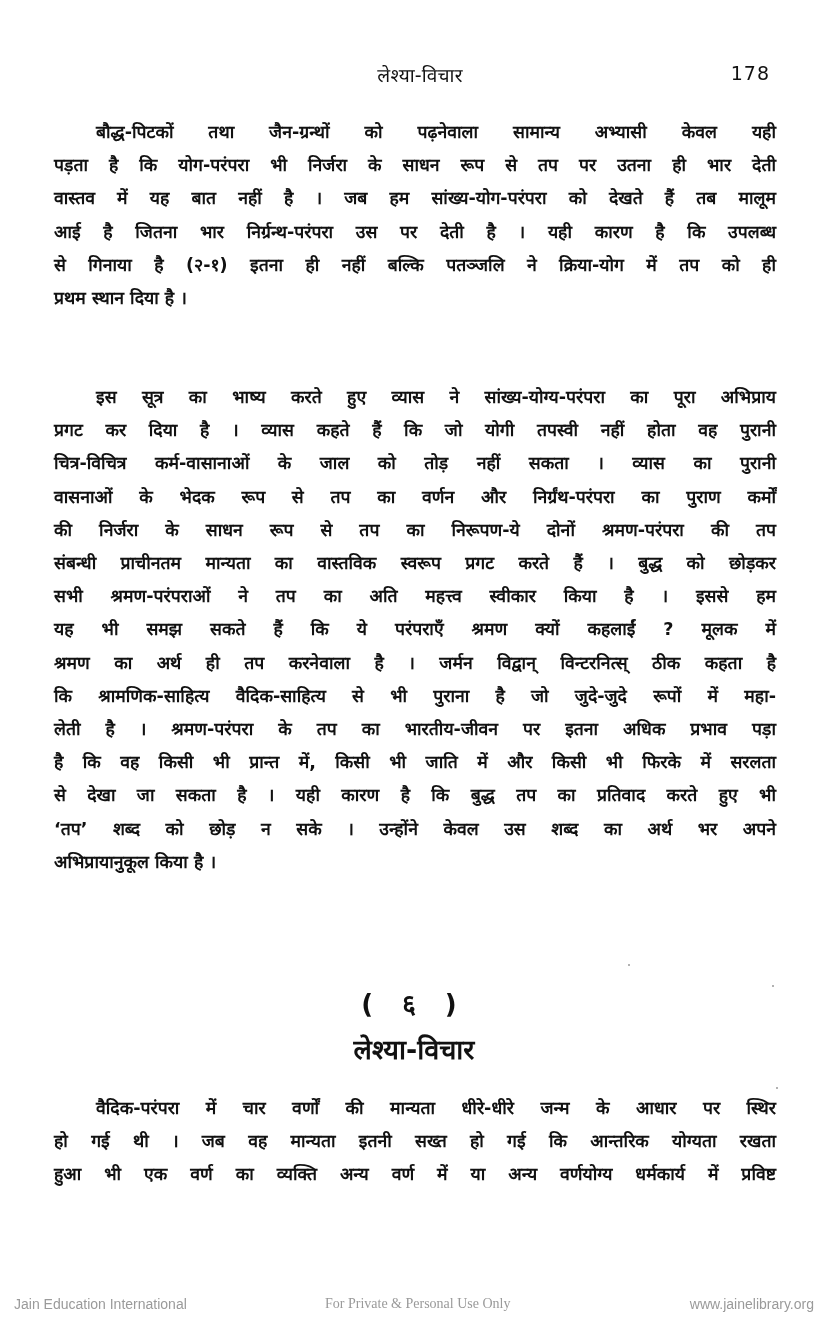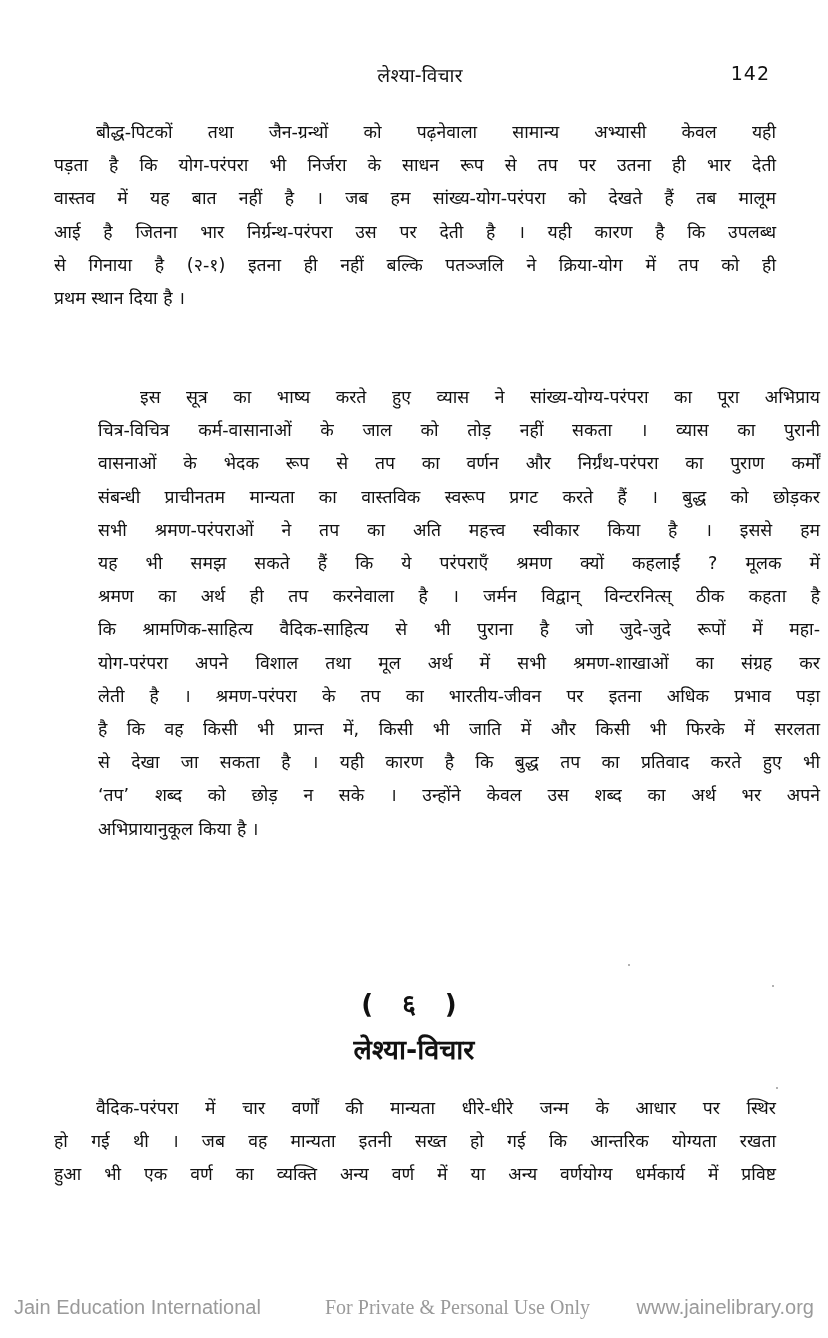--- a/index.html
+++ b/index.html
@@ -15,73 +15,74 @@
       position: absolute; left: 0; right: 0; text-align: center;
       font-size: 19px; top: 2px; letter-spacing: 0.2px;
     }
     .page-number {
       position: absolute; right: 10px; top: 2px; font-size: 19px; letter-spacing: 1px;
     }
     .body-text {
       position: absolute; left: 54px; width: 722px;
       font-size: 17.6px; line-height: 33.2px; text-align: justify;
     }
-    .line { display: block; white-space: nowrap; text-align-last: justify; text-align: justify; }
+    .line { display: block; white-space: nowrap; text-align-last: justify; text-align: justify; font-weight: bold; }
     .line.last { text-align-last: left; }
     .indent { padding-left: 42px; }
     #para1 { top: 116px; }
-    #para2 { top: 381px; margin-left: 44px; }
+    #para2 { top: 381px; }
     .section-number {
       position: absolute; top: 985px; left: 0; width: 828px; text-align: center;
       font-size: 26px; font-weight: bold; letter-spacing: 10px;
     }
     .section-title {
       position: absolute; top: 1030px; left: 0; width: 828px; text-align: center;
       font-size: 27px; font-weight: bold;
     }
     #para3 { top: 1092px; }
     .footer {
       position: absolute; top: 1296px; left: 0; width: 828px; height: 24px;
-      font-family: "Liberation Sans", sans-serif; font-size: 20px; color: #9a9a9a;
+      font-family: "Liberation Sans", sans-serif; font-size: 14px; color: #9a9a9a;
     }
     .footer span { position: absolute; top: 0; }
     .footer .f-left { left: 14px; }
     .footer .f-center { left: 325px; font-family: Liberation Serif, serif; }
     .footer .f-right { right: 14px; }
     .speck { position: absolute; width: 2px; height: 2px; background: #999; border-radius: 1px; }
   </style>
 </head>
 <body>
 
 <div class="page">
 
   <div class="running-head">
     <span class="running-title">लेश्या-विचार</span>
-    <span class="page-number">142</span>
+    <span class="page-number">178</span>
   </div>
 
   <div class="body-text" id="para1">
     <span class="line indent">बौद्ध-पिटकों तथा जैन-ग्रन्थों  को पढ़नेवाला  सामान्य  अभ्यासी  केवल  यही</span>
     <span class="line">पड़ता है कि योग-परंपरा भी निर्जरा के साधन रूप से तप पर उतना ही भार देती</span>
     <span class="line">वास्तव में यह बात नहीं है । जब हम सांख्य-योग-परंपरा को  देखते  हैं तब मालूम</span>
     <span class="line">आई है जितना भार निर्ग्रन्थ-परंपरा उस पर देती है । यही कारण है कि उपलब्ध</span>
     <span class="line">से गिनाया है (२-१) इतना ही नहीं बल्कि पतञ्जलि ने क्रिया-योग में  तप को ही</span>
     <span class="line last">प्रथम स्थान दिया है ।</span>
   </div>
 
   <div class="body-text" id="para2">
     <span class="line indent">इस सूत्र का भाष्य करते हुए व्यास ने सांख्य-योग्य-परंपरा का पूरा अभिप्राय</span>
+    <span class="line">प्रगट कर दिया है ।  व्यास  कहते हैं कि जो योगी  तपस्वी नहीं होता वह  पुरानी</span>
     <span class="line">चित्र-विचित्र  कर्म-वासानाओं के  जाल को तोड़ नहीं सकता ।  व्यास का  पुरानी</span>
     <span class="line">वासनाओं के  भेदक रूप  से तप का वर्णन और  निर्ग्रंथ-परंपरा का पुराण  कर्मों</span>
+    <span class="line">की निर्जरा के  साधन  रूप से तप का निरूपण-ये  दोनों श्रमण-परंपरा  की तप</span>
     <span class="line">संबन्धी प्राचीनतम मान्यता का वास्तविक स्वरूप प्रगट करते हैं । बुद्ध को छोड़कर</span>
     <span class="line">सभी  श्रमण-परंपराओं  ने  तप का अति  महत्त्व स्वीकार किया है ।  इससे  हम</span>
     <span class="line">यह भी  समझ  सकते हैं  कि ये  परंपराएँ  श्रमण क्यों  कहलाईं ?  मूलक में</span>
     <span class="line">श्रमण का  अर्थ ही तप करनेवाला है ।  जर्मन विद्वान् विन्टरनित्स् ठीक कहता  है</span>
     <span class="line">कि श्रामणिक-साहित्य वैदिक-साहित्य से  भी पुराना है  जो जुदे-जुदे रूपों में महा-</span>
-    <span class="line">योग-परंपरा अपने विशाल तथा मूल अर्थ में सभी श्रमण-शाखाओं का संग्रह  कर</span>
     <span class="line">लेती है । श्रमण-परंपरा के तप का भारतीय-जीवन पर इतना अधिक प्रभाव  पड़ा</span>
     <span class="line">है कि वह किसी भी प्रान्त में, किसी भी जाति में और किसी भी फिरके में सरलता</span>
     <span class="line">से देखा जा सकता है ।  यही कारण है  कि बुद्ध तप का प्रतिवाद  करते हुए भी</span>
     <span class="line">‘तप’  शब्द को  छोड़ न सके ।  उन्होंने  केवल उस  शब्द का अर्थ भर  अपने</span>
     <span class="line last">अभिप्रायानुकूल किया है ।</span>
   </div>
 
   <div class="section-number">( ६ )</div>
   <div class="section-title">लेश्या-विचार</div>
 

